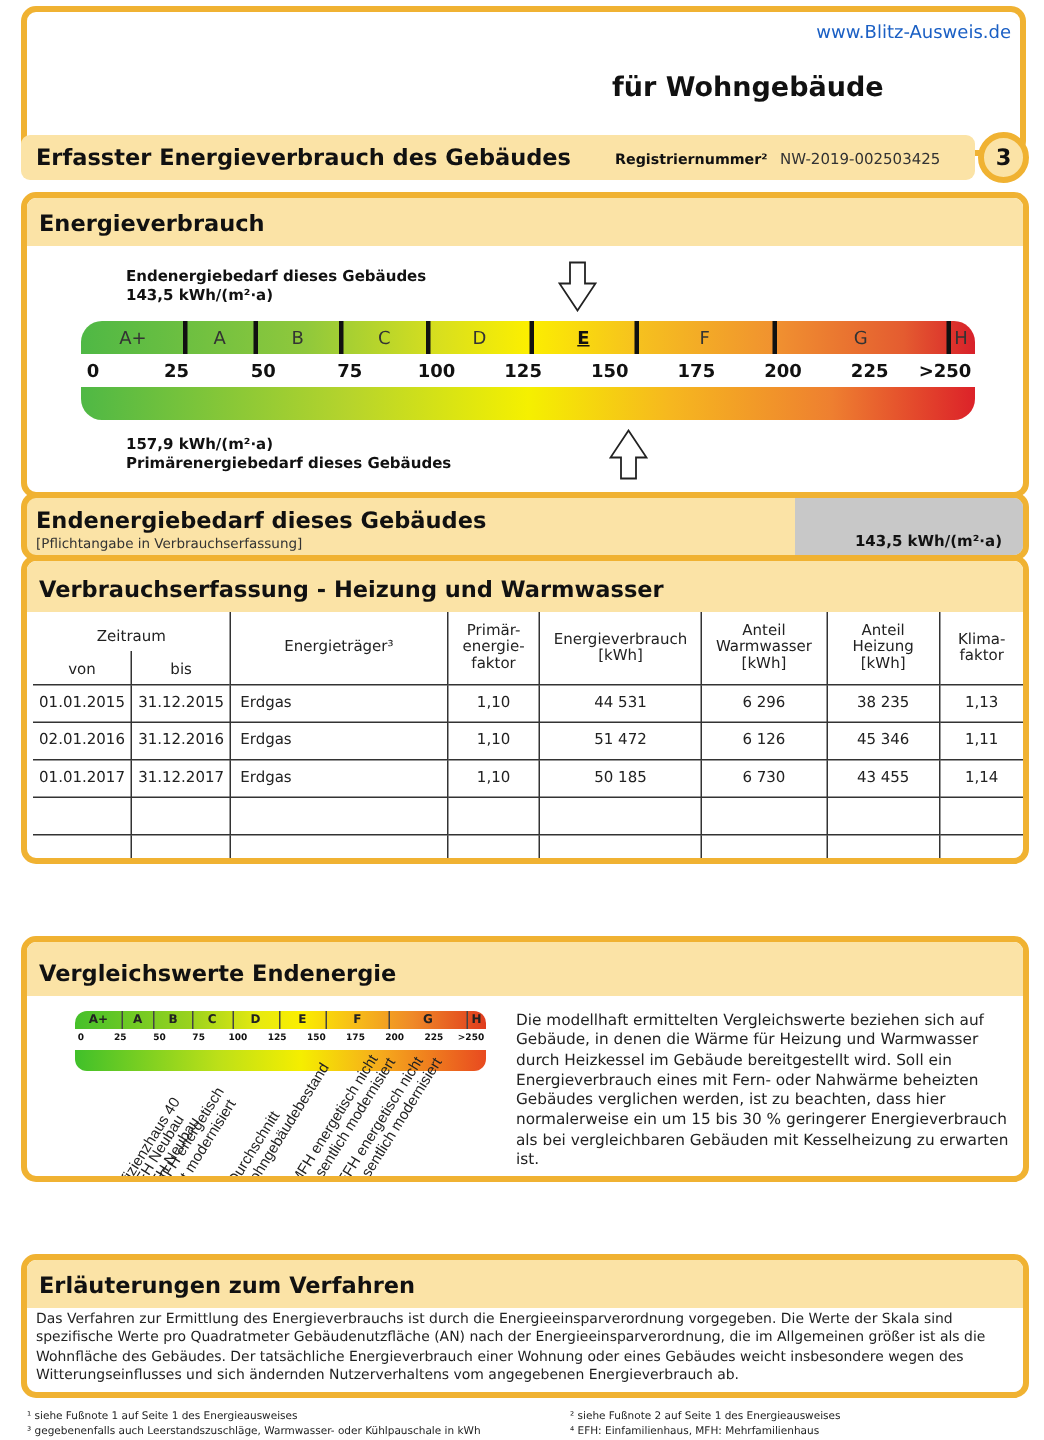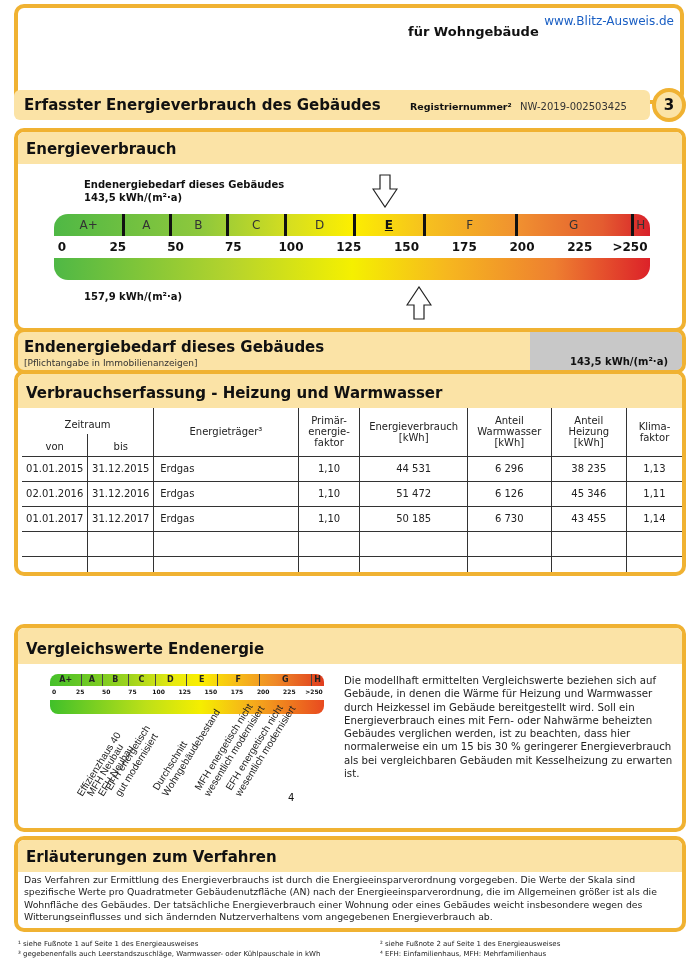--- a/index.html
+++ b/index.html
@@ -1,21 +1,21 @@
 <!DOCTYPE html>
 <html><head>
 <meta charset="utf-8">
 <style>
 *{box-sizing:border-box;margin:0;padding:0}
 body{width:696px;height:960px;background:#fff;font-family:"DejaVu Sans",sans-serif;color:#111;position:relative;overflow:hidden}
 .box{position:absolute;border:4px solid #f0b232;border-radius:10px;background:#fff;overflow:hidden}
 .hdr{background:#fbe3a6;font-weight:bold}
 #top{left:14px;top:4px;width:670px;height:100px}
 #title-big{position:absolute;left:8px;top:14px;font-size:34px;font-weight:bold;letter-spacing:0px;font-family:"DejaVu Sans",sans-serif}
-#title-sub{position:absolute;left:390px;top:16px;font-size:13px;font-weight:bold}
+#title-sub{position:absolute;left:390px;top:40px;font-size:18px;font-weight:bold}
 #url{position:absolute;right:6px;top:6px;font-size:12px;color:#1a5fc4}
 #enev{position:absolute;left:8px;top:48px;font-size:9px;color:#222}
 #erfasst{position:absolute;left:14px;top:90px;width:636px;height:30px;background:#fbe3a6;border-radius:6px}
 #erfasst-title{position:absolute;left:10px;top:6px;font-size:15px;font-weight:bold}
 #reg-label{position:absolute;left:396px;top:11px;font-size:9.5px;font-weight:bold}
 #reg-value{position:absolute;left:506px;top:11px;font-size:10px;color:#333}
 #page-no{position:absolute;left:652px;top:88px;width:34px;height:34px;border:4px solid #f0b232;border-radius:50%;background:#fbe3a6;text-align:center;font-weight:bold;font-size:15px;line-height:26px}
 #ev{left:14px;top:128px;width:672px;height:204px}
 #ev .hdr{height:32px;padding:8px 8px;font-size:15px}
 .scale-lbl{position:absolute;font-size:10px;font-weight:bold;line-height:13px}
@@ -31,21 +31,21 @@
 #end-sub{position:absolute;left:6px;top:26px;font-size:9px;color:#333}
 #end-val-box{position:absolute;right:0;top:0;width:152px;height:40px;background:#c8c8c8}
 #end-val{position:absolute;right:14px;top:24px;font-size:10px;font-weight:bold}
 #vb{left:14px;top:370px;width:672px;height:206px}
 #vb .hdr{height:34px;padding:10px 8px;font-size:15px}
 table{position:absolute;left:4px;top:34px;width:660px;border-collapse:collapse;font-size:10px}
 td,th{border:1px solid #333;font-weight:normal;text-align:center;color:#222}
 th{border-top:none;vertical-align:bottom}
 td{height:25px}
 .tl{text-align:left;padding-left:6px}
-#vgl{left:14px;top:624px;width:672px;height:208px}
+#vgl{left:14px;top:624px;width:672px;height:164px}
 #vgl .hdr{height:36px;padding:12px 8px;font-size:15px}
 .sm-bar-top{position:absolute;left:32px;top:46px;width:274px;height:12px;border-radius:8px 8px 0 0;background:linear-gradient(90deg,#45c02a 0%,#9ad21e 28%,#e8ea10 45%,#fbee00 55%,#f7bd18 68%,#ef8a28 82%,#e03c1e 100%);overflow:hidden}
 .sm-bar-bot{position:absolute;left:32px;top:72px;width:274px;height:14px;border-radius:0 0 8px 8px;background:linear-gradient(90deg,#40c02a 0%,#bde018 35%,#f5ee00 55%,#f6ac1c 74%,#e84a20 100%)}
 .sm-cls{position:absolute;top:0;height:12px;text-align:center;font-size:8px;font-weight:bold;line-height:12px;color:#222}
 .sm-sep{position:absolute;top:0;width:1px;height:12px;background:#444}
 .sm-ticks{position:absolute;left:32px;top:60px;width:274px;height:10px}
 .sm-tick{position:absolute;font-size:6px;font-weight:bold;transform:translateX(-50%)}
 .rot{position:absolute;font-family:"Liberation Sans",sans-serif;font-size:10px;line-height:11px;transform-origin:left bottom;transform:rotate(-58deg);white-space:nowrap;color:#222}
 #vgl-note4{position:absolute;left:270px;top:164px;font-size:10px}
 #vgl-text{position:absolute;left:326px;top:46px;width:340px;font-size:10.2px;line-height:13.3px;color:#222}
@@ -109,26 +109,27 @@
       <div class="tick" style="left: 468.016px;">200</div>
       <div class="tick" style="left: 525.767px;">225</div>
       <div class="tick" style="left: 576px;">&gt;250</div>
     </div>
   <div class="bar-bot"></div>
   <svg class="arrow" id="arrow-up" width="26" height="34" style="left: 387.761px; top: 154px;">
     <path d="M8 33 H18 V19 H25 L13 1 L1 19 H8 Z" fill="#fff" stroke="#222" stroke-width="1.2"></path>
   </svg>
   <div class="scale-lbl" style="left:66px;top:158px">
     <div>157,9 kWh/(m²·a)</div>
+    <div>Primärenergiebedarf dieses Gebäudes</div>
   </div>
 </div>
 
 <div class="box" id="end">
   <div id="end-title">Endenergiebedarf dieses Gebäudes</div>
-  <div id="end-sub">[Pflichtangabe in Immobilienanzeigen]</div>
+  <div id="end-sub">[Pflichtangabe in Verbrauchserfassung]</div>
   <div id="end-val-box"></div>
   <div id="end-val">143,5 kWh/(m²·a)</div>
 </div>
 
 <div class="box" id="vb">
   <div class="hdr">Verbrauchserfassung - Heizung und Warmwasser</div>
   <table>
     <thead>
       <tr style="height:26px">
         <th colspan="2" style="border-left:none;border-bottom:none;vertical-align:middle;padding-top:6px">Zeitraum</th>

